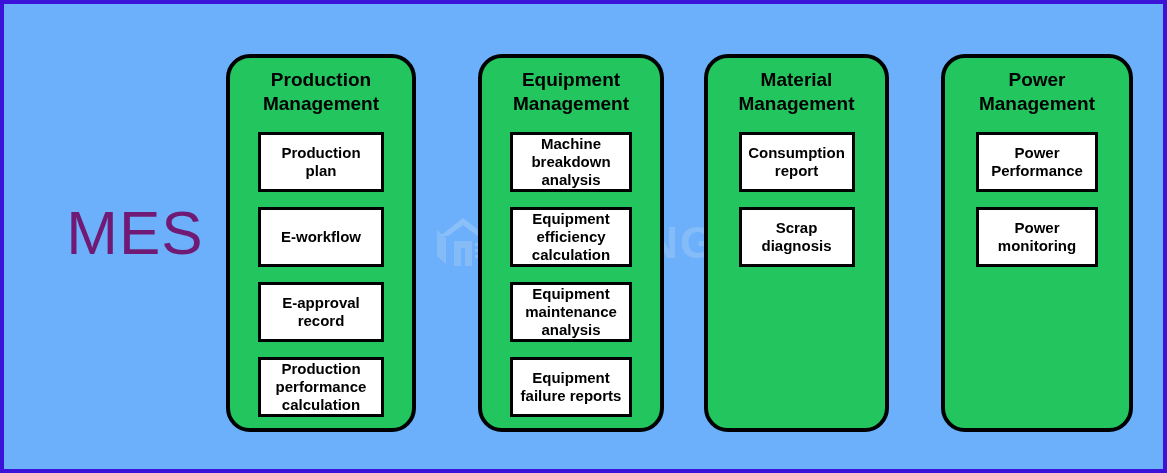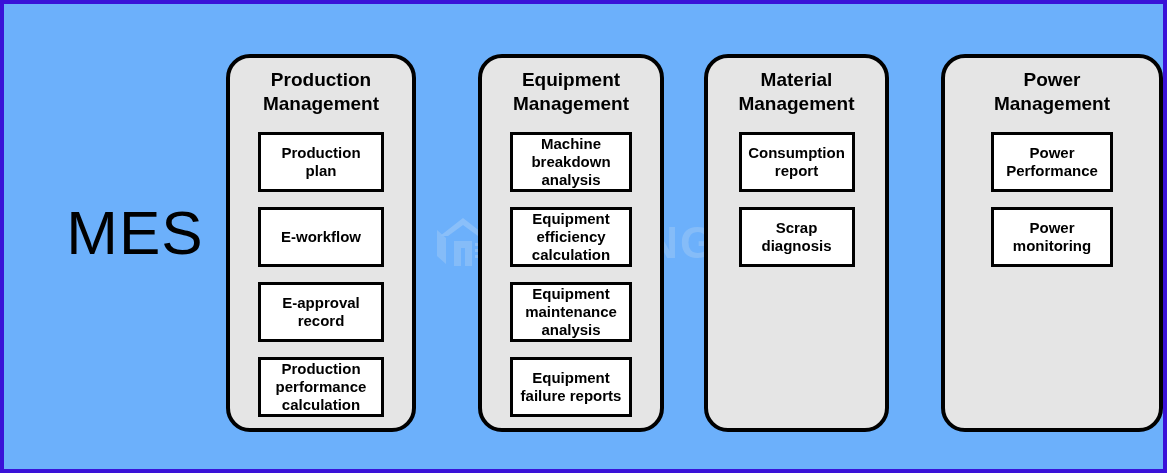--- a/index.html
+++ b/index.html
@@ -21,21 +21,21 @@
 
   
   #mes-label {
     position: absolute;
     left: 46px;
     top: 196px;
     width: 170px;
     text-align: center;
     font-size: 62px;
     font-weight: 400;
-    color: #000000;
+    color: #701a75;
     letter-spacing: 1px;
     line-height: 1.05;
     user-select: none;
   }
 
   
   #watermark {
     position: absolute;
     left: 430px;
     top: 206px;
@@ -61,21 +61,21 @@
     font-family: "Liberation Sans", sans-serif;
     line-height: 1;
   }
 
   
   .card {
     position: absolute;
     top: 50px;
     height: 378px;
     box-sizing: border-box;
-    background: #e5e5e5;
+    background: #22c55e;
     border: 4px solid #000000;
     border-radius: 24px;
     z-index: 10;
   }
 
   .card-title {
     margin: 10px auto 0 auto;
     text-align: center;
     font-size: 19px;
     font-weight: 700;
@@ -117,21 +117,21 @@
   .item-box.small-text {
     font-size: 12px;
     font-weight: 700;
     line-height: 1.22;
   }
 
   
   #card-production      { left: 222px; width: 190px; }
   #card-equipment       { left: 474px; width: 186px; }
   #card-material        { left: 700px; width: 185px; }
-  #card-power           { left: 937px; width: 222px; }
+  #card-power           { left: 937px; width: 192px; }
 
   #card-production .item-box { width: 126px; }
   #card-equipment  .item-box { width: 122px; }
   #card-material   .item-box { width: 116px; }
   #card-power      .item-box { width: 122px; }
 </style>
 </head>
 <body>
 
 <div id="canvas">

